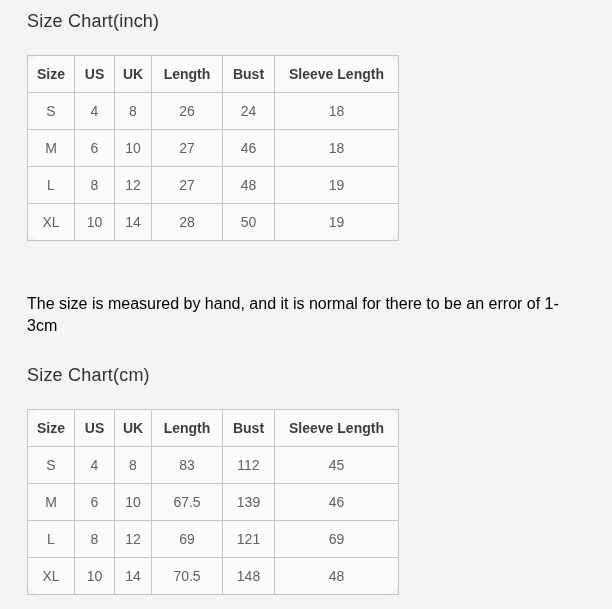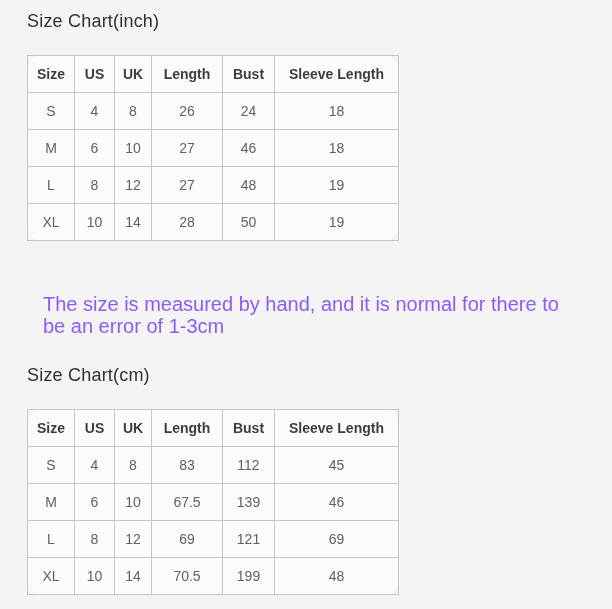--- a/index.html
+++ b/index.html
@@ -43,25 +43,25 @@
   }
   .size-table th {
     color: #3b3e43;
     font-weight: 700;
   }
   .size-table td {
     color: #5e6165;
     font-weight: 400;
   }
   .note {
-    margin: 52px 0 0 16px;
+    margin: 52px 0 0 0;
     max-width: 535px;
-    font-size: 20px;
+    font-size: 16px;
     line-height: 22px;
-    color: #8b5cf6;
+    color: #000000;
   }
 </style>
 </head>
 <body>
 
 <div class="page">
 
   <h2 class="section-title title-inch">Size Chart(inch)</h2>
 
   <table class="size-table">
@@ -165,19 +165,19 @@
           <td>12</td>
           <td>69</td>
           <td>121</td>
           <td>69</td>
         </tr>
         <tr>
           <td>XL</td>
           <td>10</td>
           <td>14</td>
           <td>70.5</td>
-          <td>199</td>
+          <td>148</td>
           <td>48</td>
         </tr>
       </tbody>
     </table>
 
 </div>
 
 </body></html>

